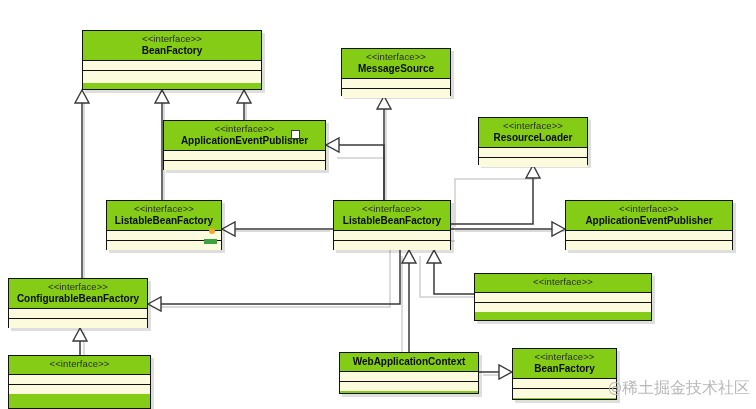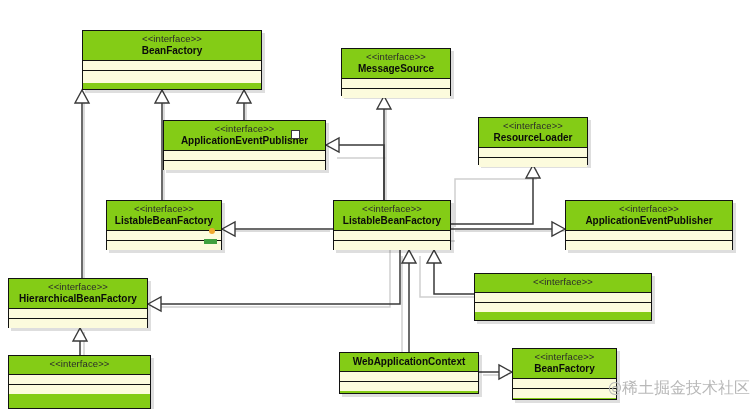--- a/index.html
+++ b/index.html
@@ -234,21 +234,21 @@
       <span class="stereo">&lt;&lt;interface&gt;&gt;</span>
       <span class="nm">ApplicationEventPublisher</span>
     </div>
     <div class="compart c1"></div>
     <div class="compart c1"></div>
   </div>
 
   <div class="uml" style="left:8px;top:278px;width:140px;height:50px;">
     <div class="head">
       <span class="stereo">&lt;&lt;interface&gt;&gt;</span>
-      <span class="nm">HierarchicalBeanFactory</span>
+      <span class="nm">ConfigurableBeanFactory</span>
     </div>
     <div class="compart c1"></div>
     <div class="compart c1"></div>
   </div>
 
   <div class="uml" style="left:474px;top:273px;width:178px;height:48px;">
     <div class="head">
       <span class="stereo">&lt;&lt;interface&gt;&gt;</span>
     </div>
     <div class="compart c1"></div>

